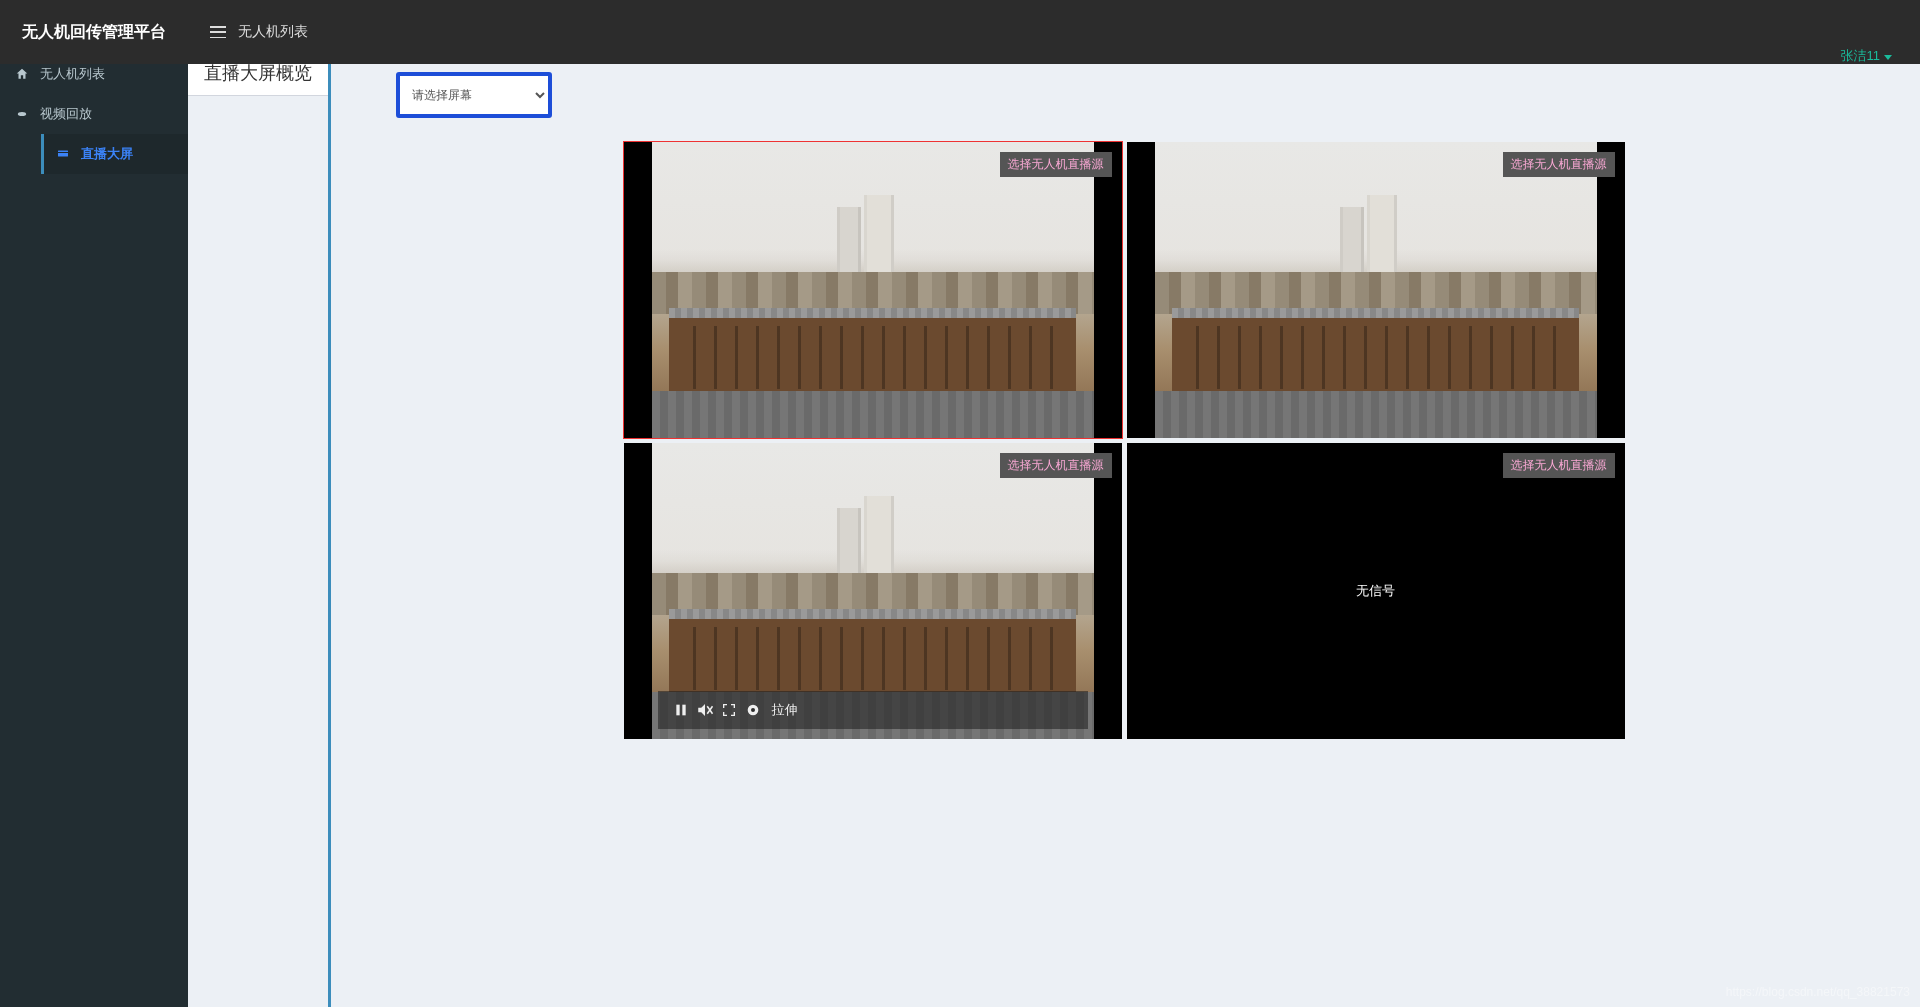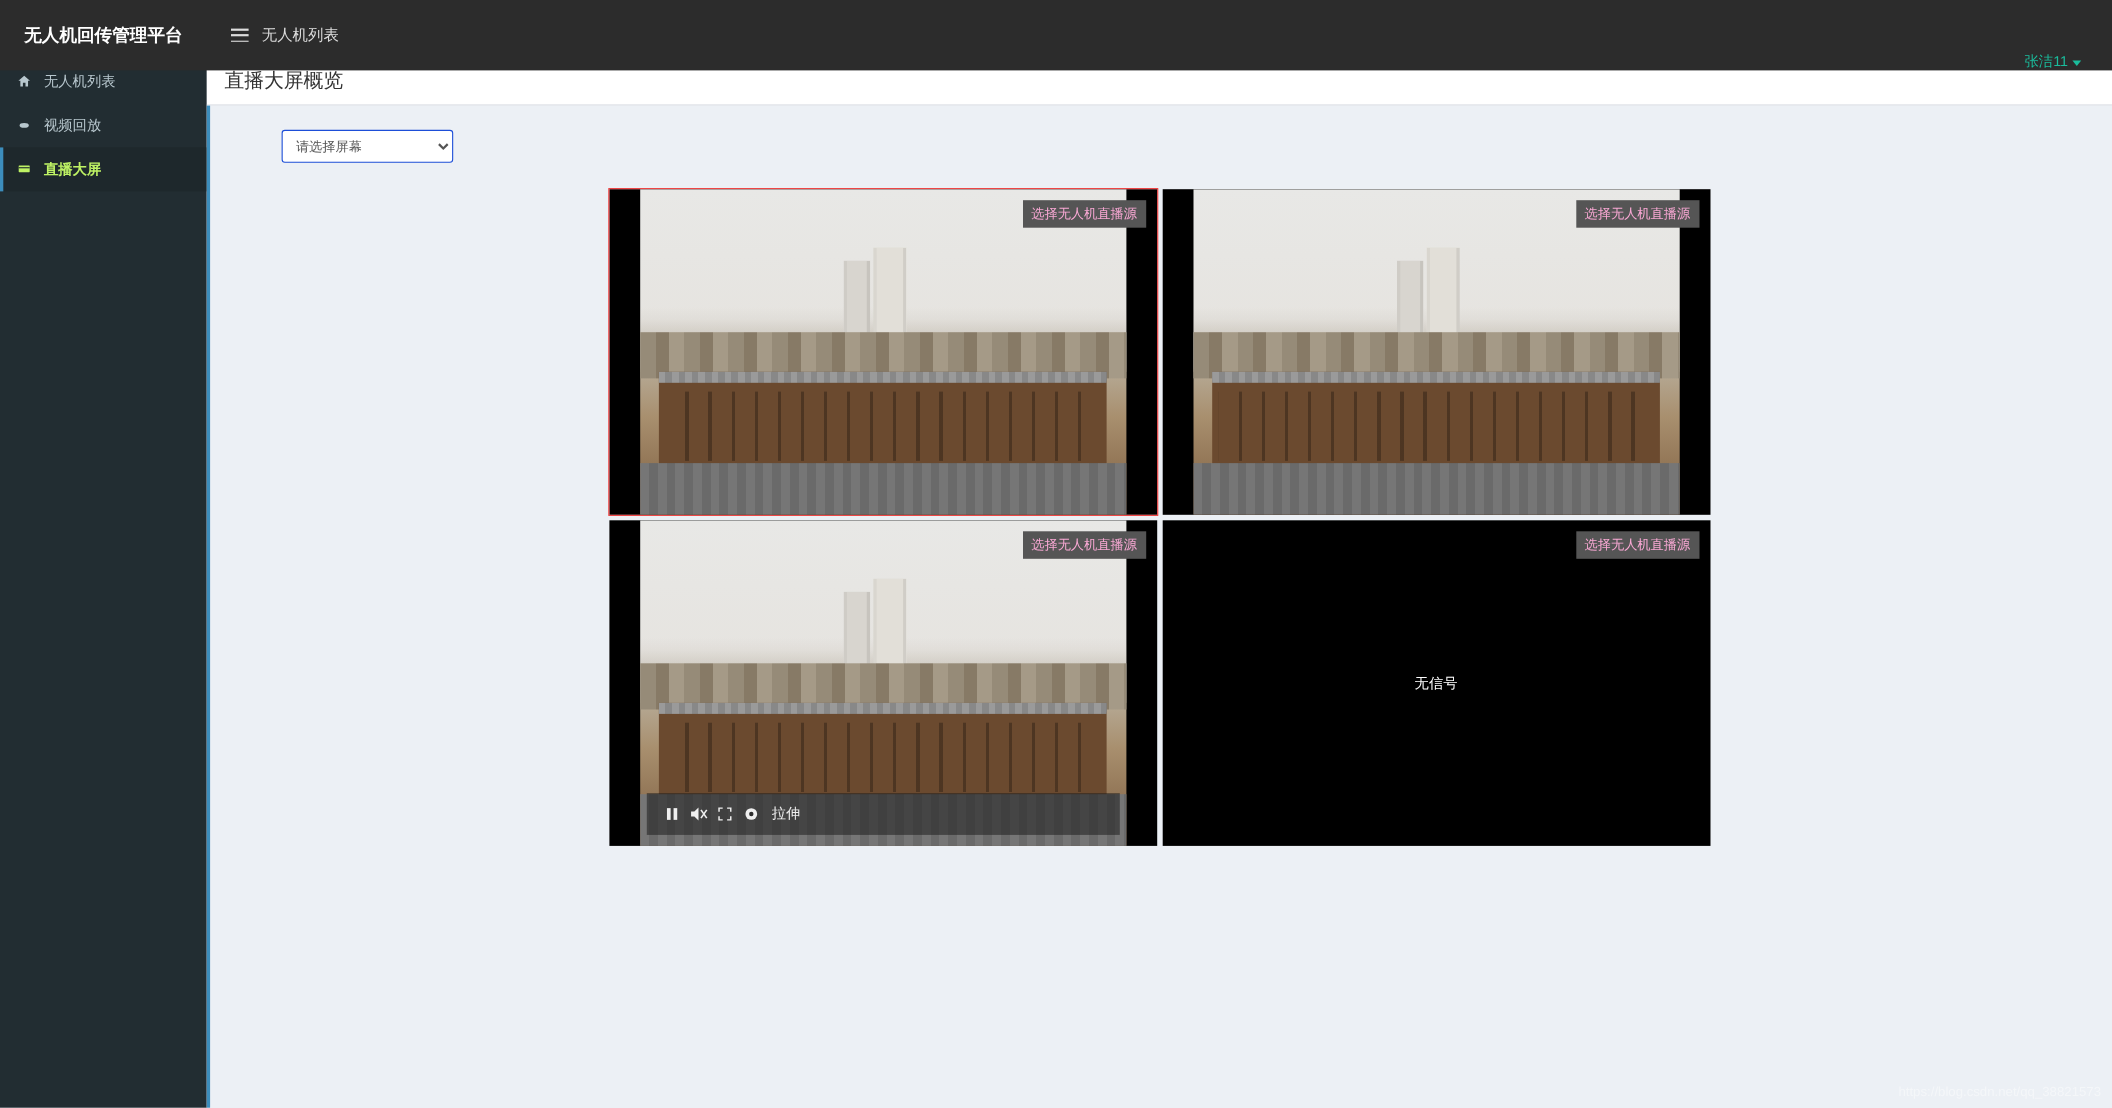--- a/index.html
+++ b/index.html
@@ -13,32 +13,32 @@
     .header .menu-toggle .bars span { display: block; height: 1.5px; background: #ddd; }
     .header .menu-toggle .label { font-size: 14px; color: #ddd; }
     .header .spacer { flex: 1; }
     .header .user { margin-right: 28px; color: #1abc9c; font-size: 13px; cursor: pointer; display: flex; align-items: center; gap: 4px; margin-top: 48px; }
     .header .user .caret { width: 0; height: 0; border-left: 4px solid transparent; border-right: 4px solid transparent; border-top: 5px solid #1abc9c; margin-top: 2px; }
 
     
     .sidebar { position: fixed; top: 50px; bottom: 0; left: 0; width: 188px; background: #222d32; color: #b8c7ce; }
     .sidebar .item { height: 40px; display: flex; align-items: center; padding: 0 14px; font-size: 13px; cursor: pointer; gap: 10px; }
     .sidebar .item.first { margin-top: 4px; }
-    .sidebar .item.active { background: #1e282c; color: #bef264; border-left: 3px solid #3c8dbc; padding-left: 11px; font-weight: bold; }
+    .sidebar .item.active { background: #1e282c; color: #3b82f6; border-left: 3px solid #3c8dbc; padding-left: 11px; font-weight: bold; margin-left: 41px; }
     .sidebar .icon { width: 16px; height: 16px; display: inline-flex; align-items: center; justify-content: center; }
     .icon-home svg, .icon-video svg, .icon-screen svg { fill: currentColor; }
 
     
-    .main { position: fixed; top: 50px; left: 188px; right: 0; bottom: 0; display: flex; flex-direction: column; }
+    .main { position: fixed; top: 50px; left: 188px; right: 0; bottom: 0; display: flex; flex-direction: row; }
     .content-header { height: 46px; border-top: 1px solid #d2d6de; border-bottom: 1px solid #d2d6de; background: #fff; padding: 0 16px; display: flex; align-items: center; font-size: 18px; color: #333; }
     .content-body { position: relative; flex: 1; background: #ecf0f5; padding: 22px 0 0 0; }
     .content-body::before { content: ""; position: absolute; top: 0; bottom: 0; left: 0; width: 3px; background: #3c8dbc; }
 
     .select-wrap { margin: 0 0 0 68px; }
-    .screen-select { width: 156px; height: 30px; border: 1px solid #1d4ed8; border-radius: 3px; padding: 4px 8px; font-size: 12px; background: #fff; color: #555; }
+    .screen-select { width: 156px; height: 46px; border: 4px solid #1d4ed8; border-radius: 3px; padding: 4px 8px; font-size: 12px; background: #fff; color: #555; }
 
     .grid-wrap { margin: 24px 0 0 0; display: flex; justify-content: center; }
     .grid { display: grid; grid-template-columns: 498px 498px; grid-template-rows: 296px 296px; gap: 5px; }
 
     .tile { position: relative; background: #000; overflow: hidden; }
     .tile.selected { outline: 1px solid #e33; }
     .tile .src-btn { position: absolute; top: 10px; right: 10px; z-index: 5; background: #555; color: #f9a8d4; font-size: 12px; padding: 4px 8px; border: none; cursor: pointer; }
     .tile .no-signal { position: absolute; inset: 0; display: flex; align-items: center; justify-content: center; color: #fff; font-size: 13px; font-family: Liberation Mono, monospace; }
 
     .tile .scene { position: absolute; top: 0; bottom: 0; left: 28px; right: 28px; background: linear-gradient(#e8e8e6 0%, #e6e4e0 40%, #c6c0b4 55%, #b6aa96 55.2%, #a88f6e 70%, #7c5c3e 100%); }

